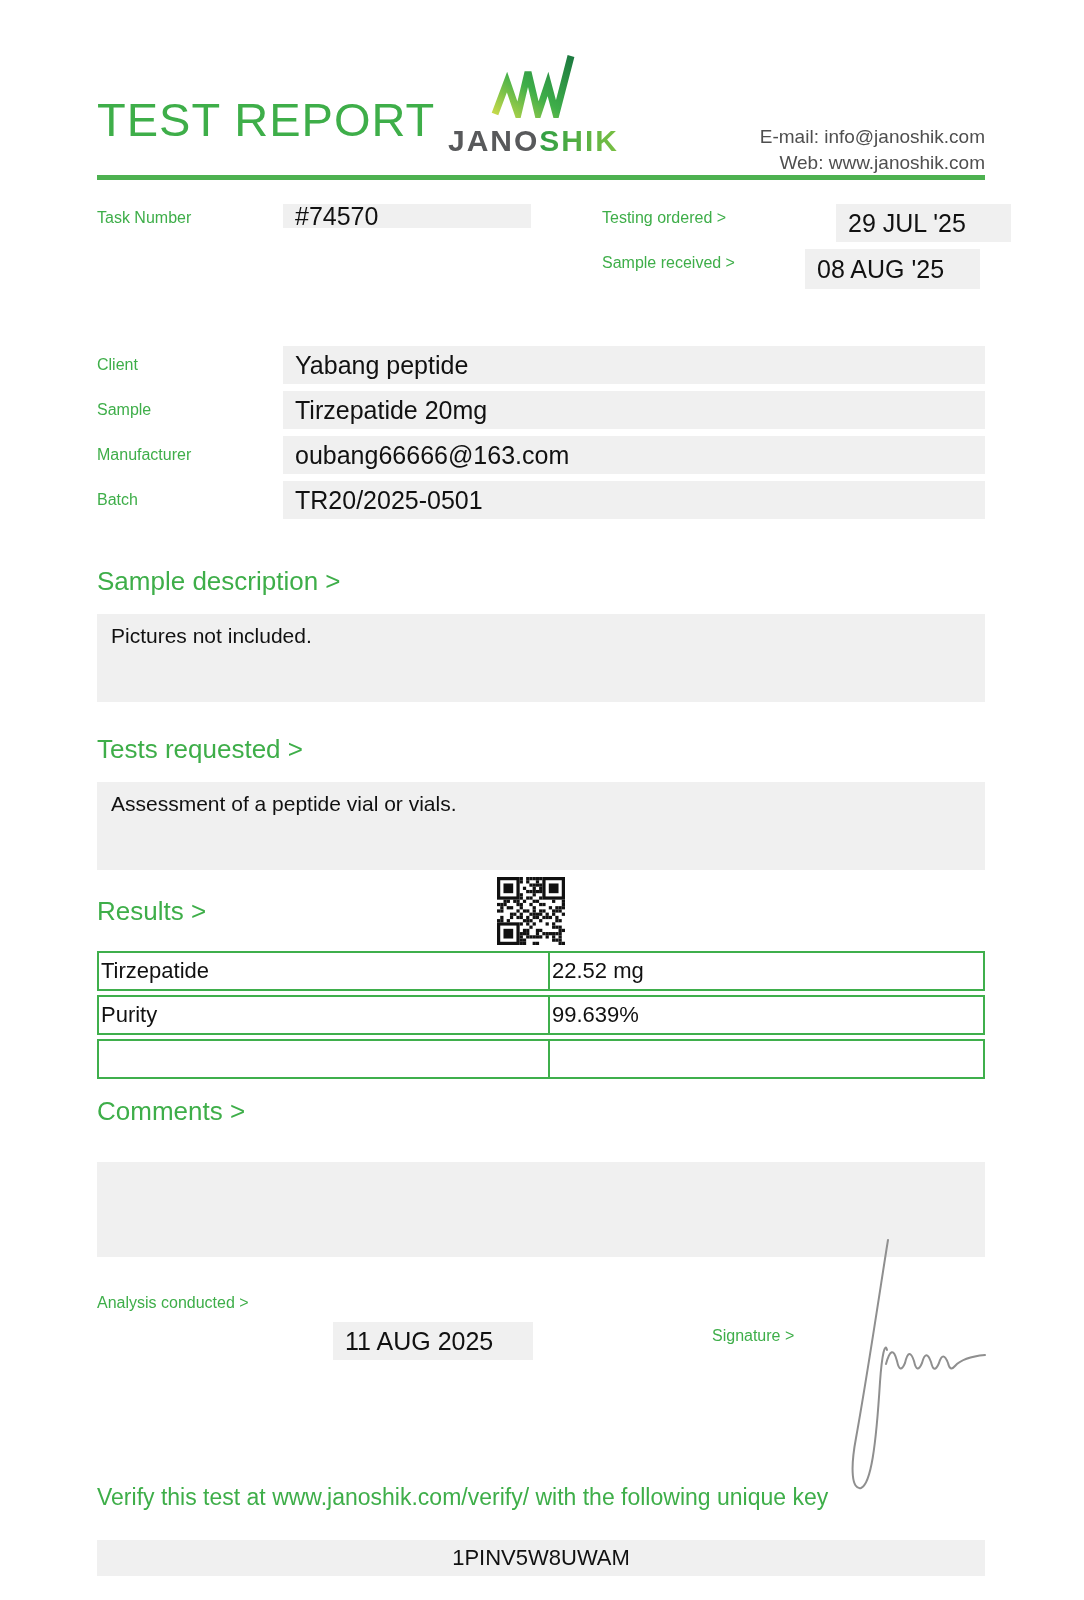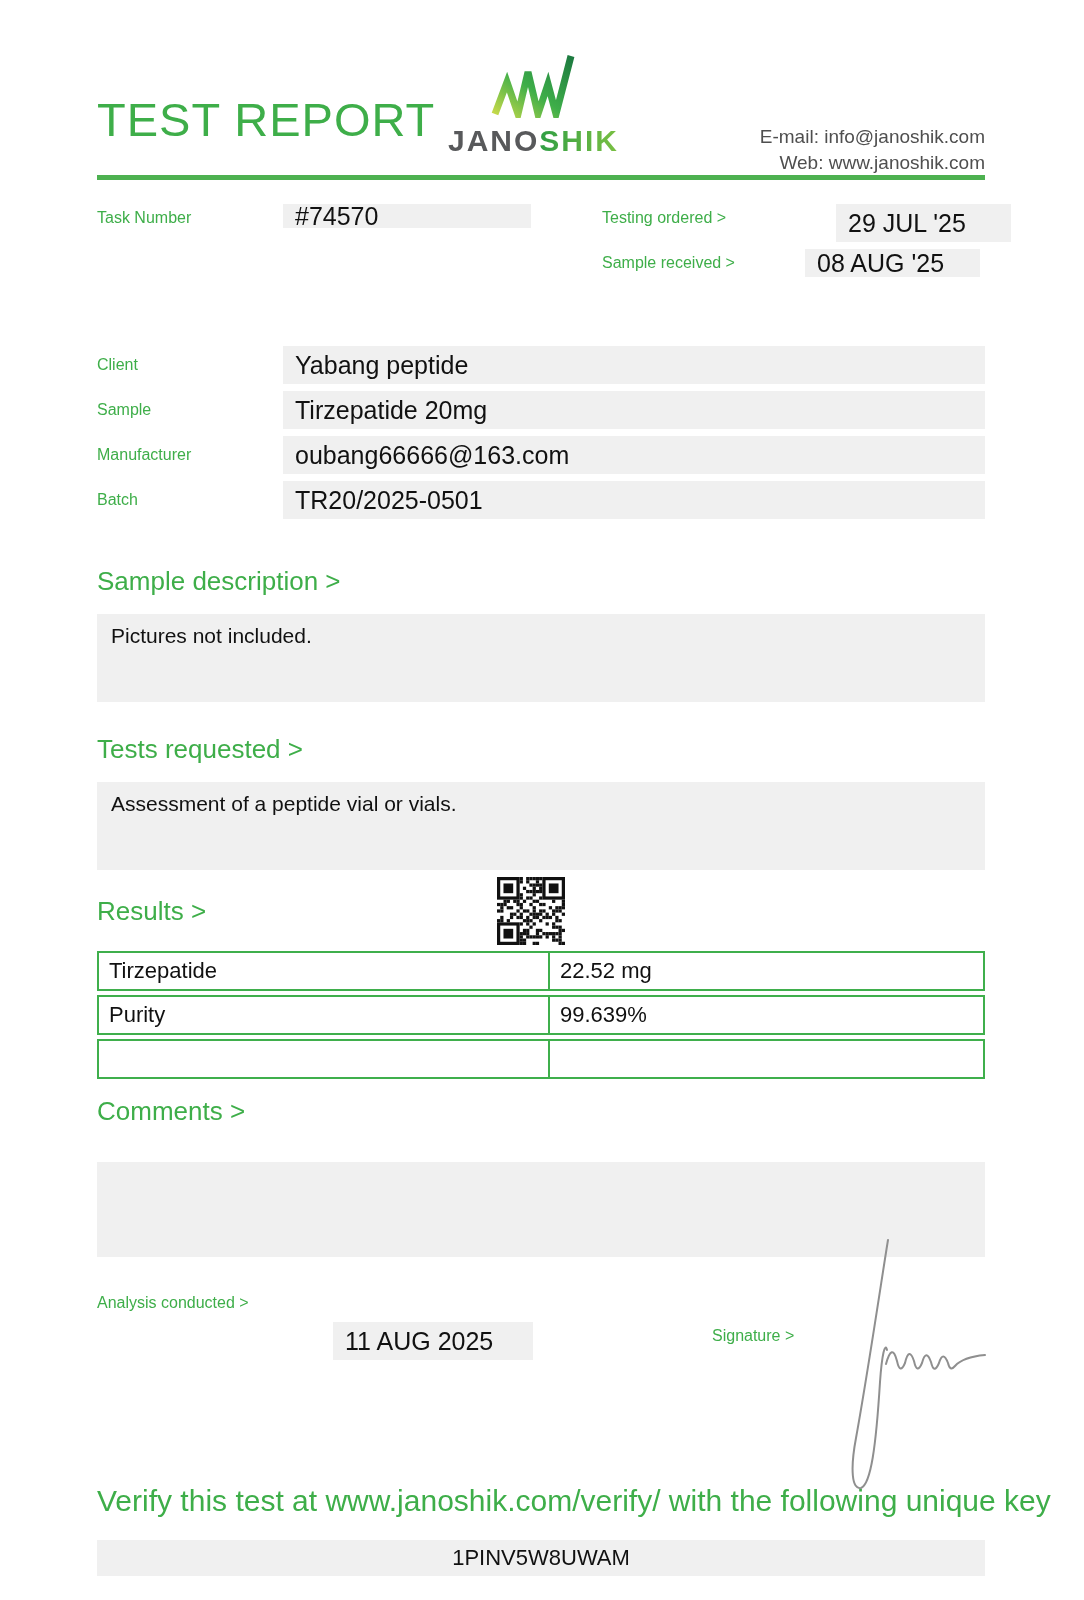--- a/index.html
+++ b/index.html
@@ -19,43 +19,43 @@
   .rule{position:absolute;left:97px;top:175px;width:888px;height:5px;background:#4db150;}
   
   .label{color:#3eae49;font-size:16px;white-space:nowrap;}
   .valbox{background:#f0f0f0;color:#111;font-size:25px;display:flex;align-items:center;
           padding-left:12px;box-sizing:border-box;}
   .task-label{position:absolute;left:97px;top:209px;}
   .task-box{position:absolute;left:283px;top:204px;width:248px;height:24px;}
   .ordered-label{position:absolute;left:602px;top:209px;}
   .ordered-box{position:absolute;left:805px;top:204px;width:175px;height:38px;margin-left:31px;}
   .received-label{position:absolute;left:602px;top:254px;}
-  .received-box{position:absolute;left:805px;top:249px;width:175px;height:28px;}
+  .received-box{position:absolute;left:805px;top:249px;width:175px;height:40px;}
   
   .info-label{position:absolute;left:97px;height:38px;display:flex;align-items:center;}
   .info-box{position:absolute;left:283px;width:702px;height:38px;text-align:center;}
   
   .sec-head{position:absolute;left:97px;font-size:26px;color:#3eae49;white-space:nowrap;}
   .sec-box{position:absolute;left:97px;width:888px;background:#f0f0f0;color:#111;
            font-size:21px;padding:10px 14px;box-sizing:border-box;}
   
   .rtable{position:absolute;left:97px;top:951px;width:888px;}
   .rrow{display:flex;border:2px solid #3faf4c;height:40px;margin-bottom:4px;
         box-sizing:border-box;background:#fff;}
-  .rcell{display:flex;align-items:center;padding-left:10px;font-size:22px;color:#111;
+  .rcell{display:flex;align-items:center;padding-left:2px;font-size:22px;color:#111;
          box-sizing:border-box;}
   .rcell.c1{width:451px;border-right:2px solid #3faf4c;}
   .rcell.c2{flex:1;}
   .qr{position:absolute;left:497px;top:877px;width:68px;height:68px;}
   
   .analysis-label{position:absolute;left:97px;top:1294px;}
   .analysis-box{position:absolute;left:333px;top:1322px;width:200px;height:38px;}
   .signature-label{position:absolute;left:712px;top:1327px;}
   .signature{position:absolute;left:840px;top:1232px;}
-  .verify{position:absolute;left:97px;top:1484px;width:920px;font-size:30px;color:#3eae49;
+  .verify{position:absolute;left:97px;top:1484px;width:920px;font-size:23px;color:#3eae49;
           white-space:nowrap;}
   .key-box{position:absolute;left:97px;top:1540px;width:888px;height:36px;background:#f0f0f0;
            display:flex;align-items:center;justify-content:center;font-size:22px;color:#111;}
 </style>
 </head>
 <body>
 
 <div class="page">
 
   <div class="title">TEST REPORT</div>

